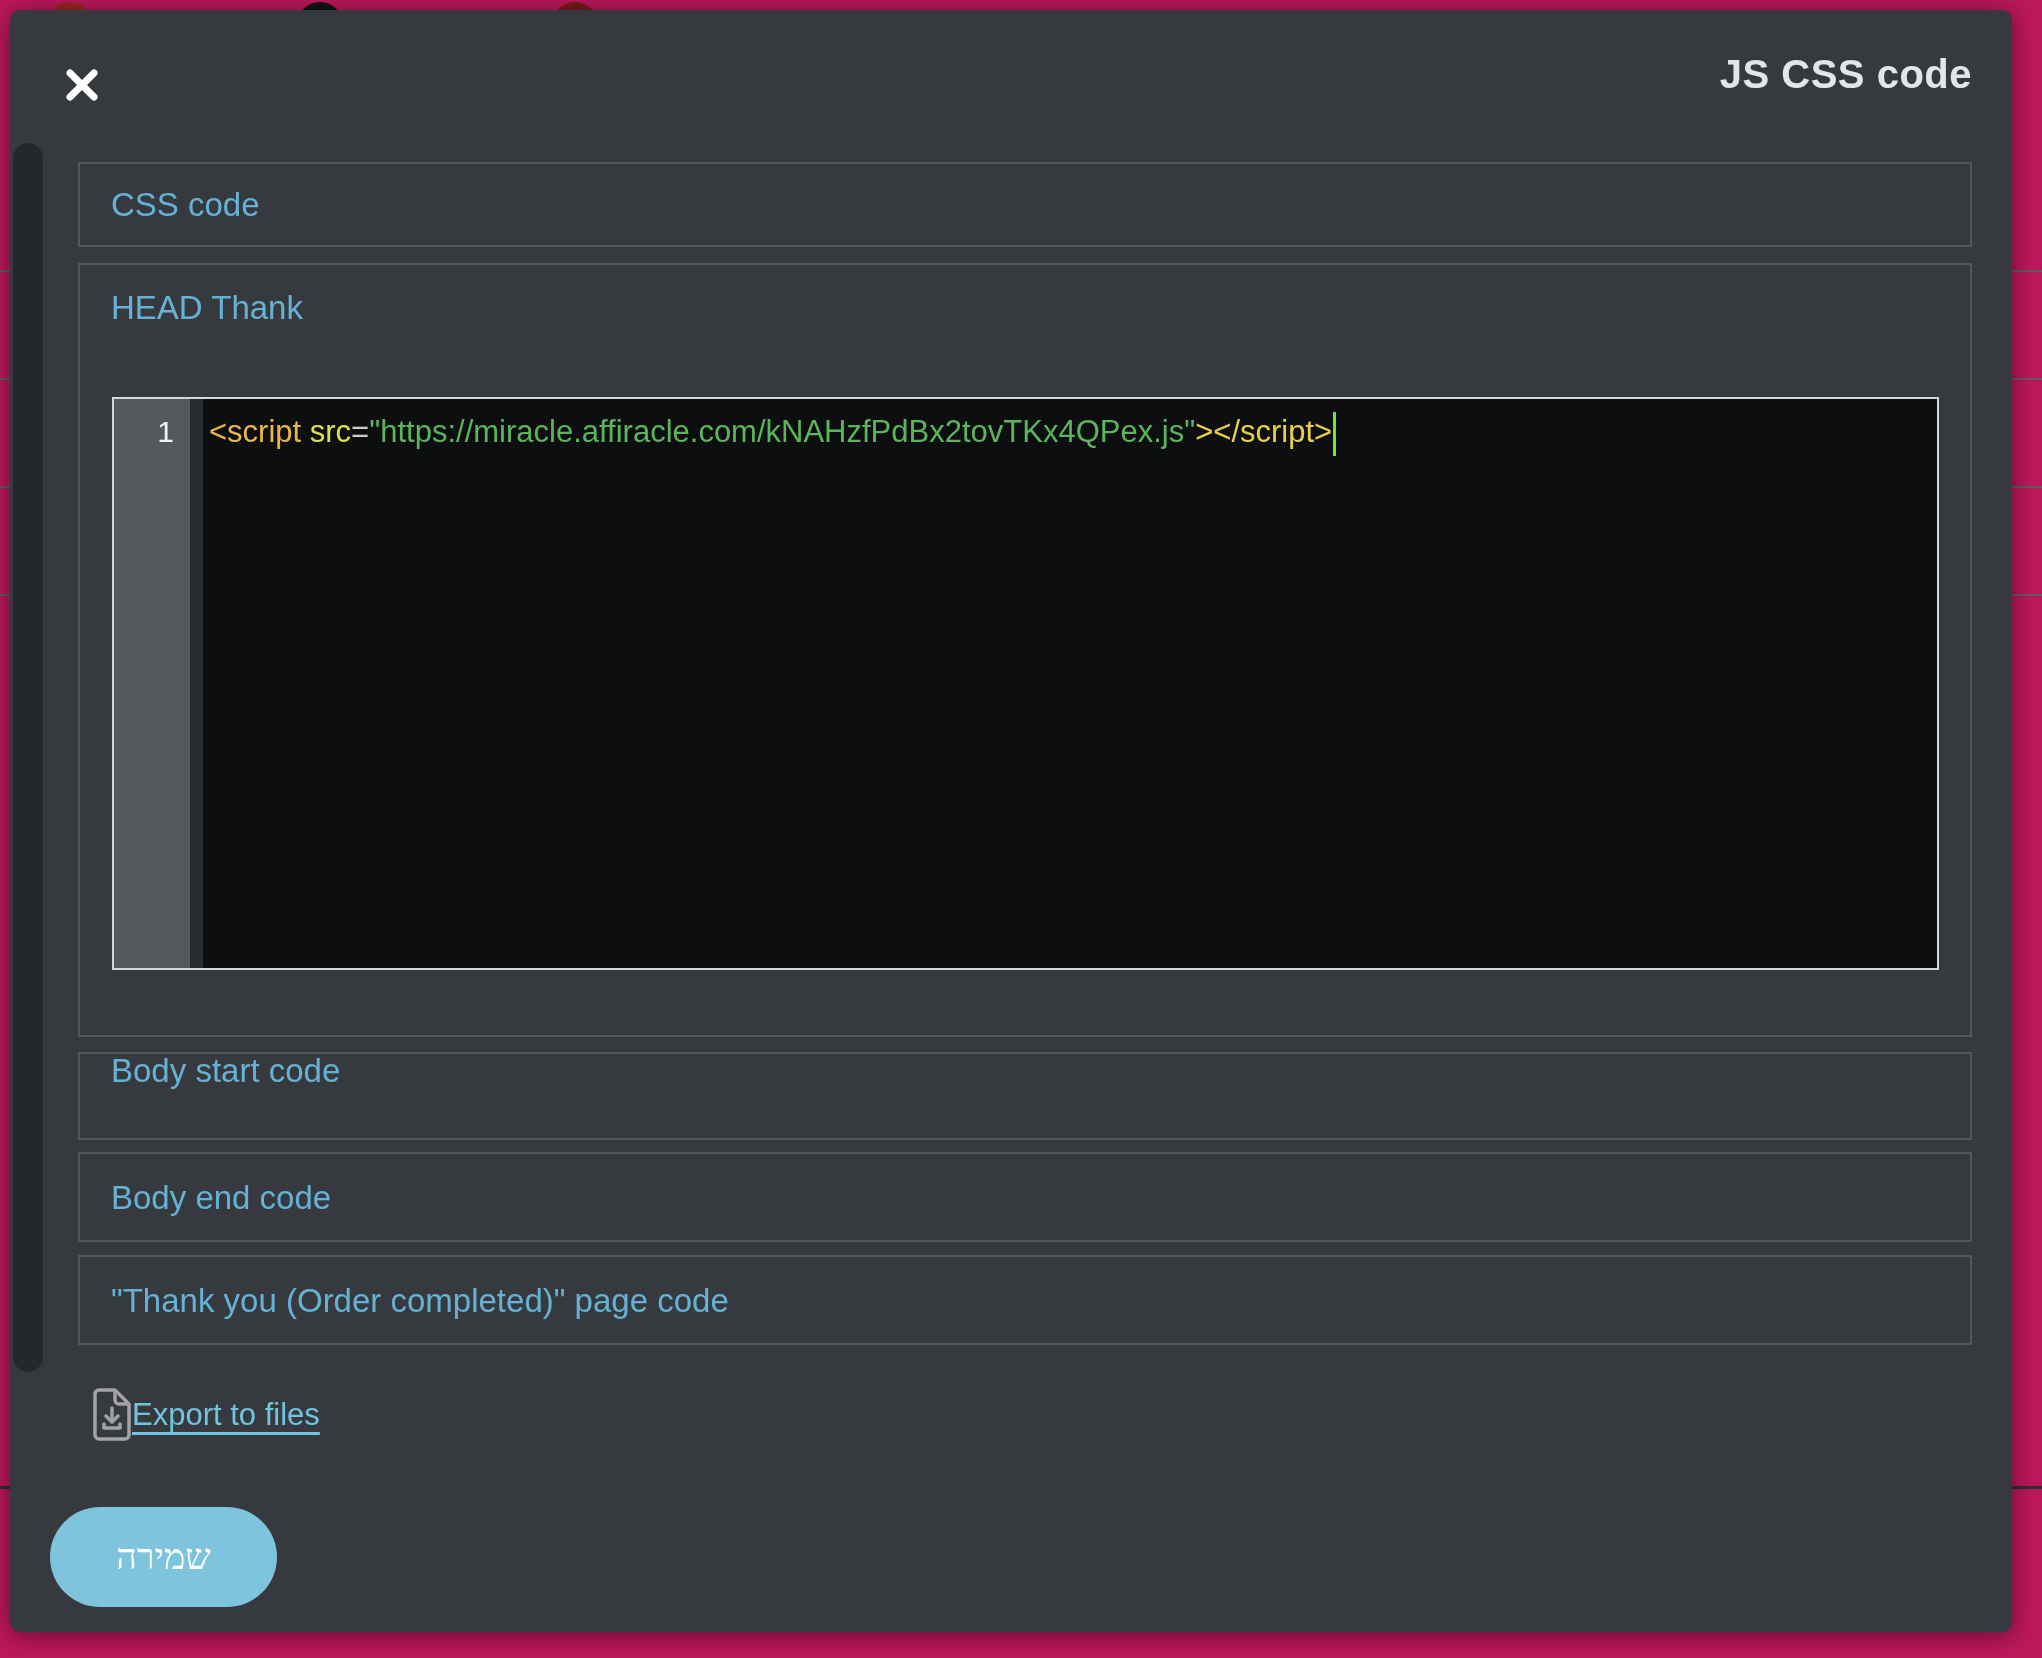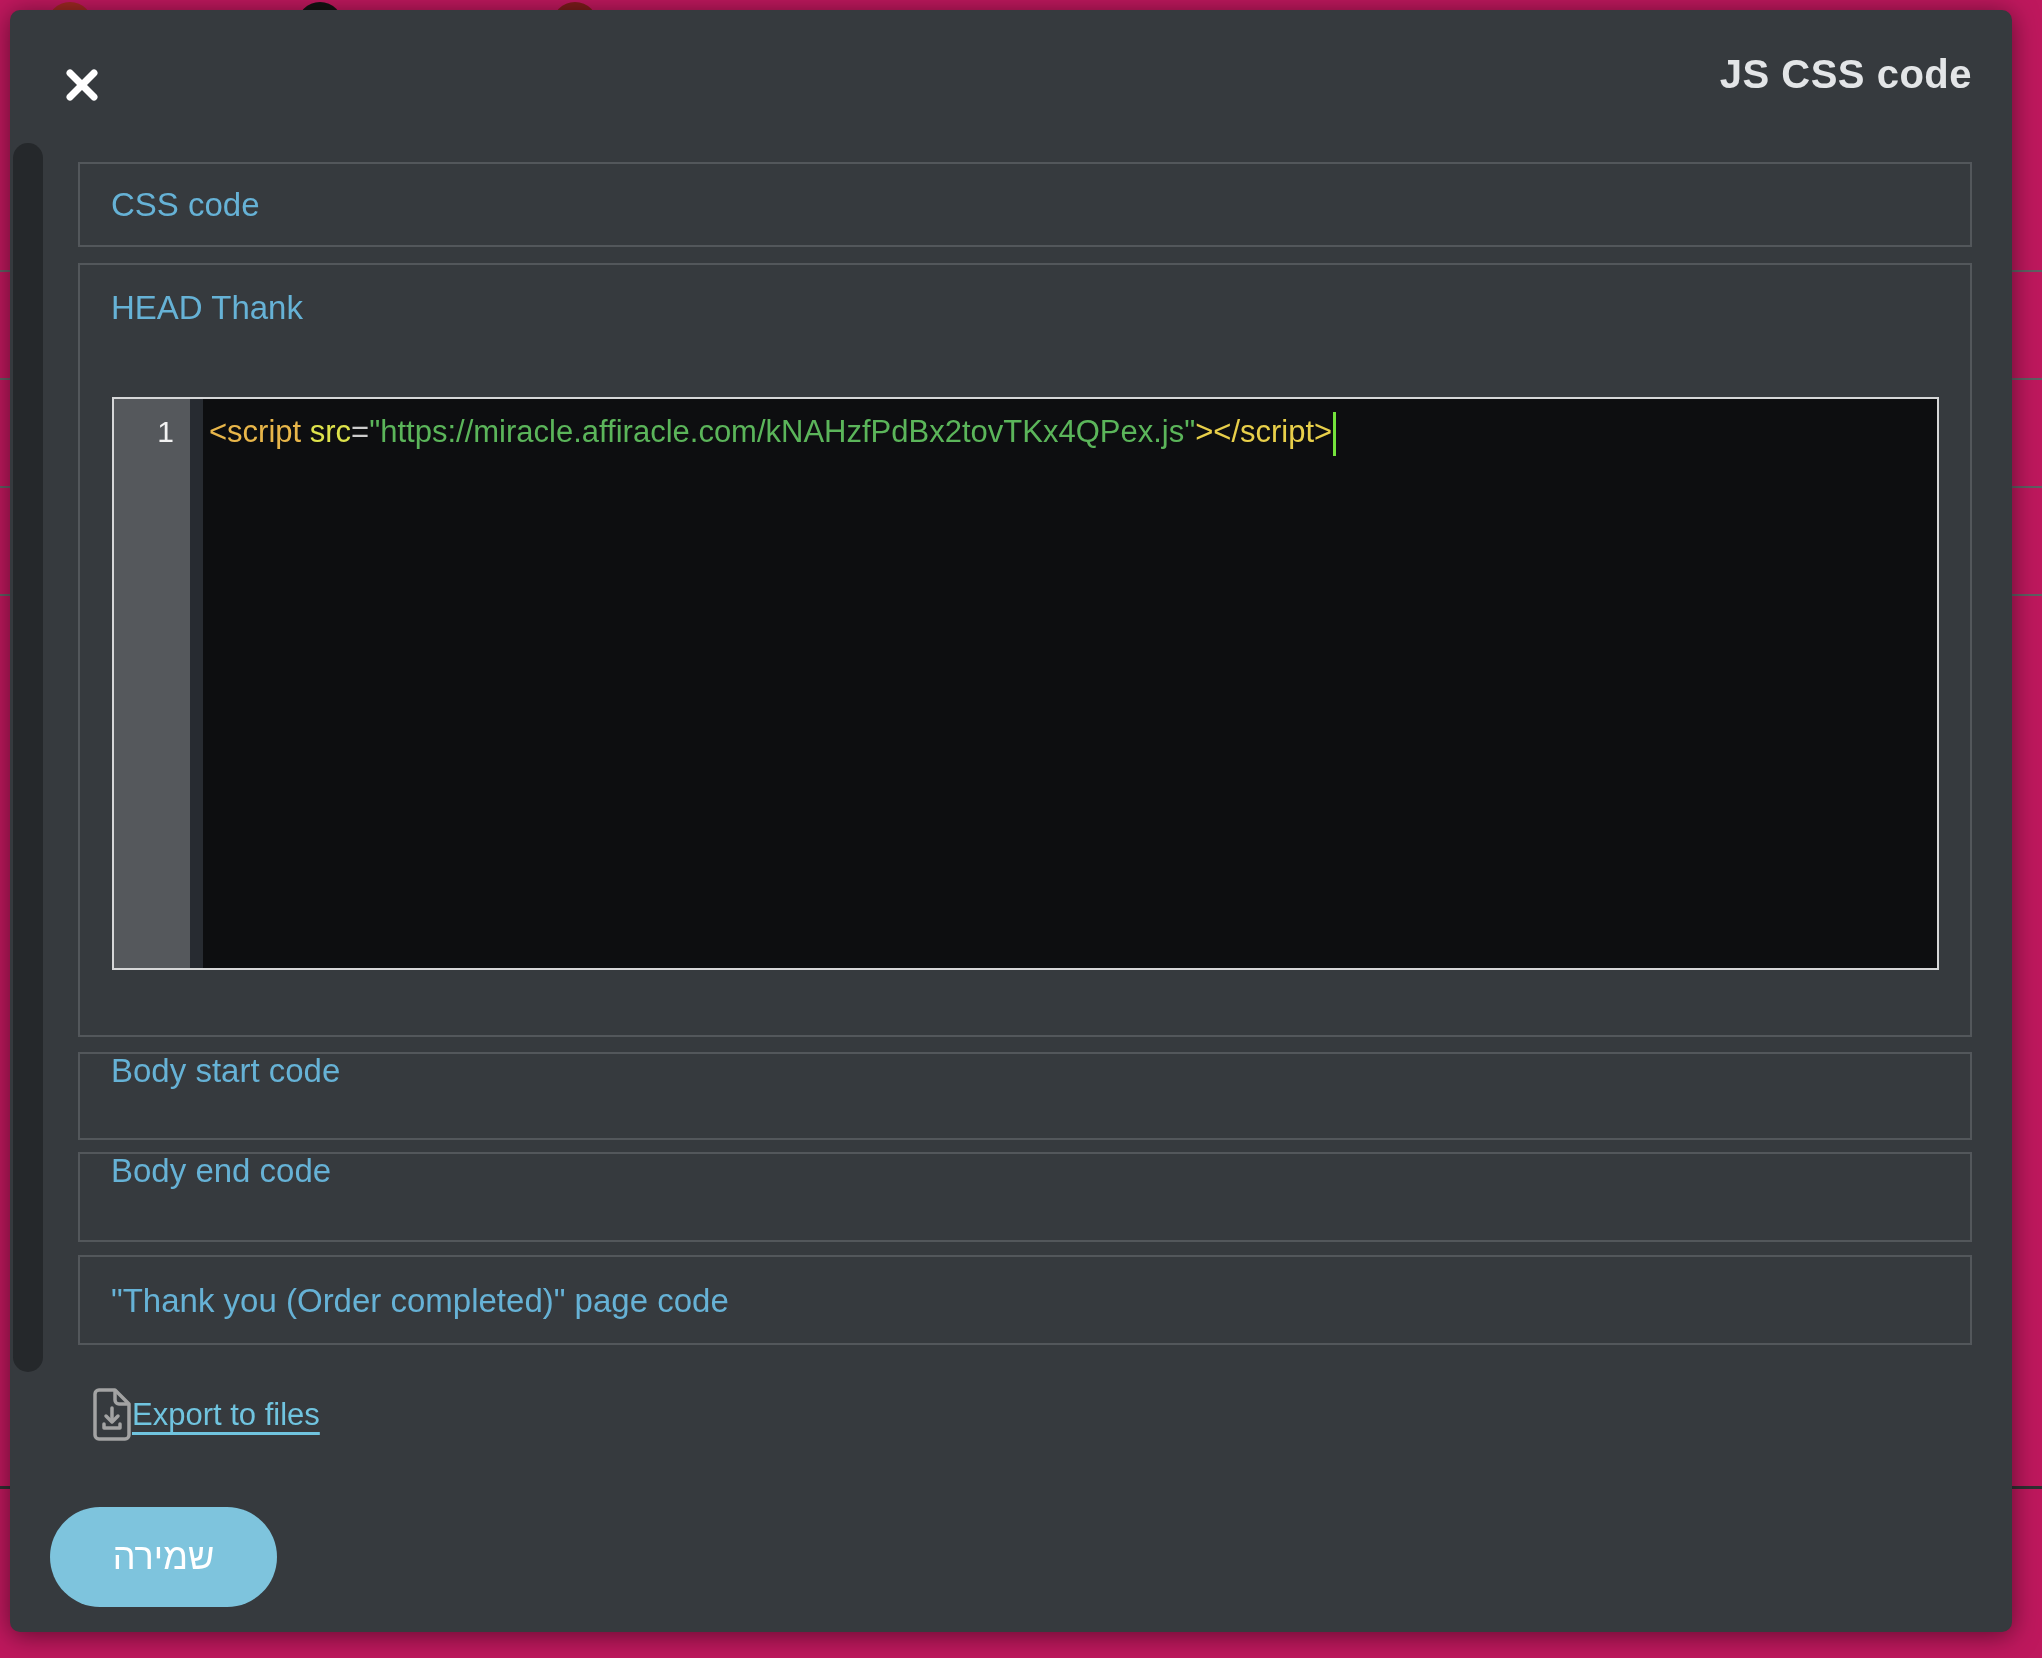--- a/index.html
+++ b/index.html
@@ -26,21 +26,21 @@
     border-radius:16px;}
 
   
   .section{position:absolute;left:68px;width:1894px;border:2px solid #53575b;background:#363a3e;
     box-sizing:border-box;cursor:pointer;}
   .sec-label{display:block;padding-left:31px;font-size:33px;color:#66b2d6;line-height:1;}
   .sec-css{top:152px;height:85px;display:flex;align-items:center;}
   .sec-head{top:253px;height:774px;}
   .sec-head .sec-label{margin-top:26px;}
   .sec-bstart{top:1042px;height:88px;display:flex;align-items:flex-start;}
-  .sec-bend{top:1142px;height:90px;display:flex;}
+  .sec-bend{top:1142px;height:90px;display:flex;align-items:center;}
   .sec-thank{top:1245px;height:90px;display:flex;align-items:center;}
 
   
   .editor{position:absolute;left:32px;top:132px;width:1827px;height:573px;background:#0d0e10;
     border:2px solid #d6d7d8;box-sizing:border-box;display:flex;cursor:text;}
   .gutter{width:76px;background:#55585c;flex:none;text-align:right;box-sizing:border-box;
     padding:10px 16px 0 0;}
   .lineno{font-size:30px;color:#f2f2f2;line-height:46px;}
   .gutter-strip{width:13px;background:#272b31;flex:none;}
   .codearea{flex:1;padding:10px 0 4px 6px;overflow:hidden;}
@@ -53,21 +53,21 @@
   .cursor{display:inline-block;width:3px;height:44px;background:#74e33c;vertical-align:middle;margin-left:1px;}
 
   
   .export-row{position:absolute;left:82px;top:1378px;display:flex;align-items:center;}
   .export-icon{display:inline-flex;}
   .export-link{font-size:31px;color:#70c4df;text-decoration:underline;text-underline-offset:7px;cursor:pointer;}
 
   
   .save-btn{position:absolute;left:40px;top:1497px;width:227px;height:100px;border:none;
     border-radius:52px;background:#7ec4dd;color:#ffffff;font-size:36px;cursor:pointer;
-    font-family:Liberation Sans, sans-serif;}
+    font-family:Liberation Serif, serif;}
 </style>
 </head>
 <body>
 
 <div class="page">
   <div class="bg-blob red"></div>
   <div class="bg-blob black"></div>
   <div class="bg-blob darkred"></div>
   <div class="bg-line l1"></div>
   <div class="bg-line l2"></div>

